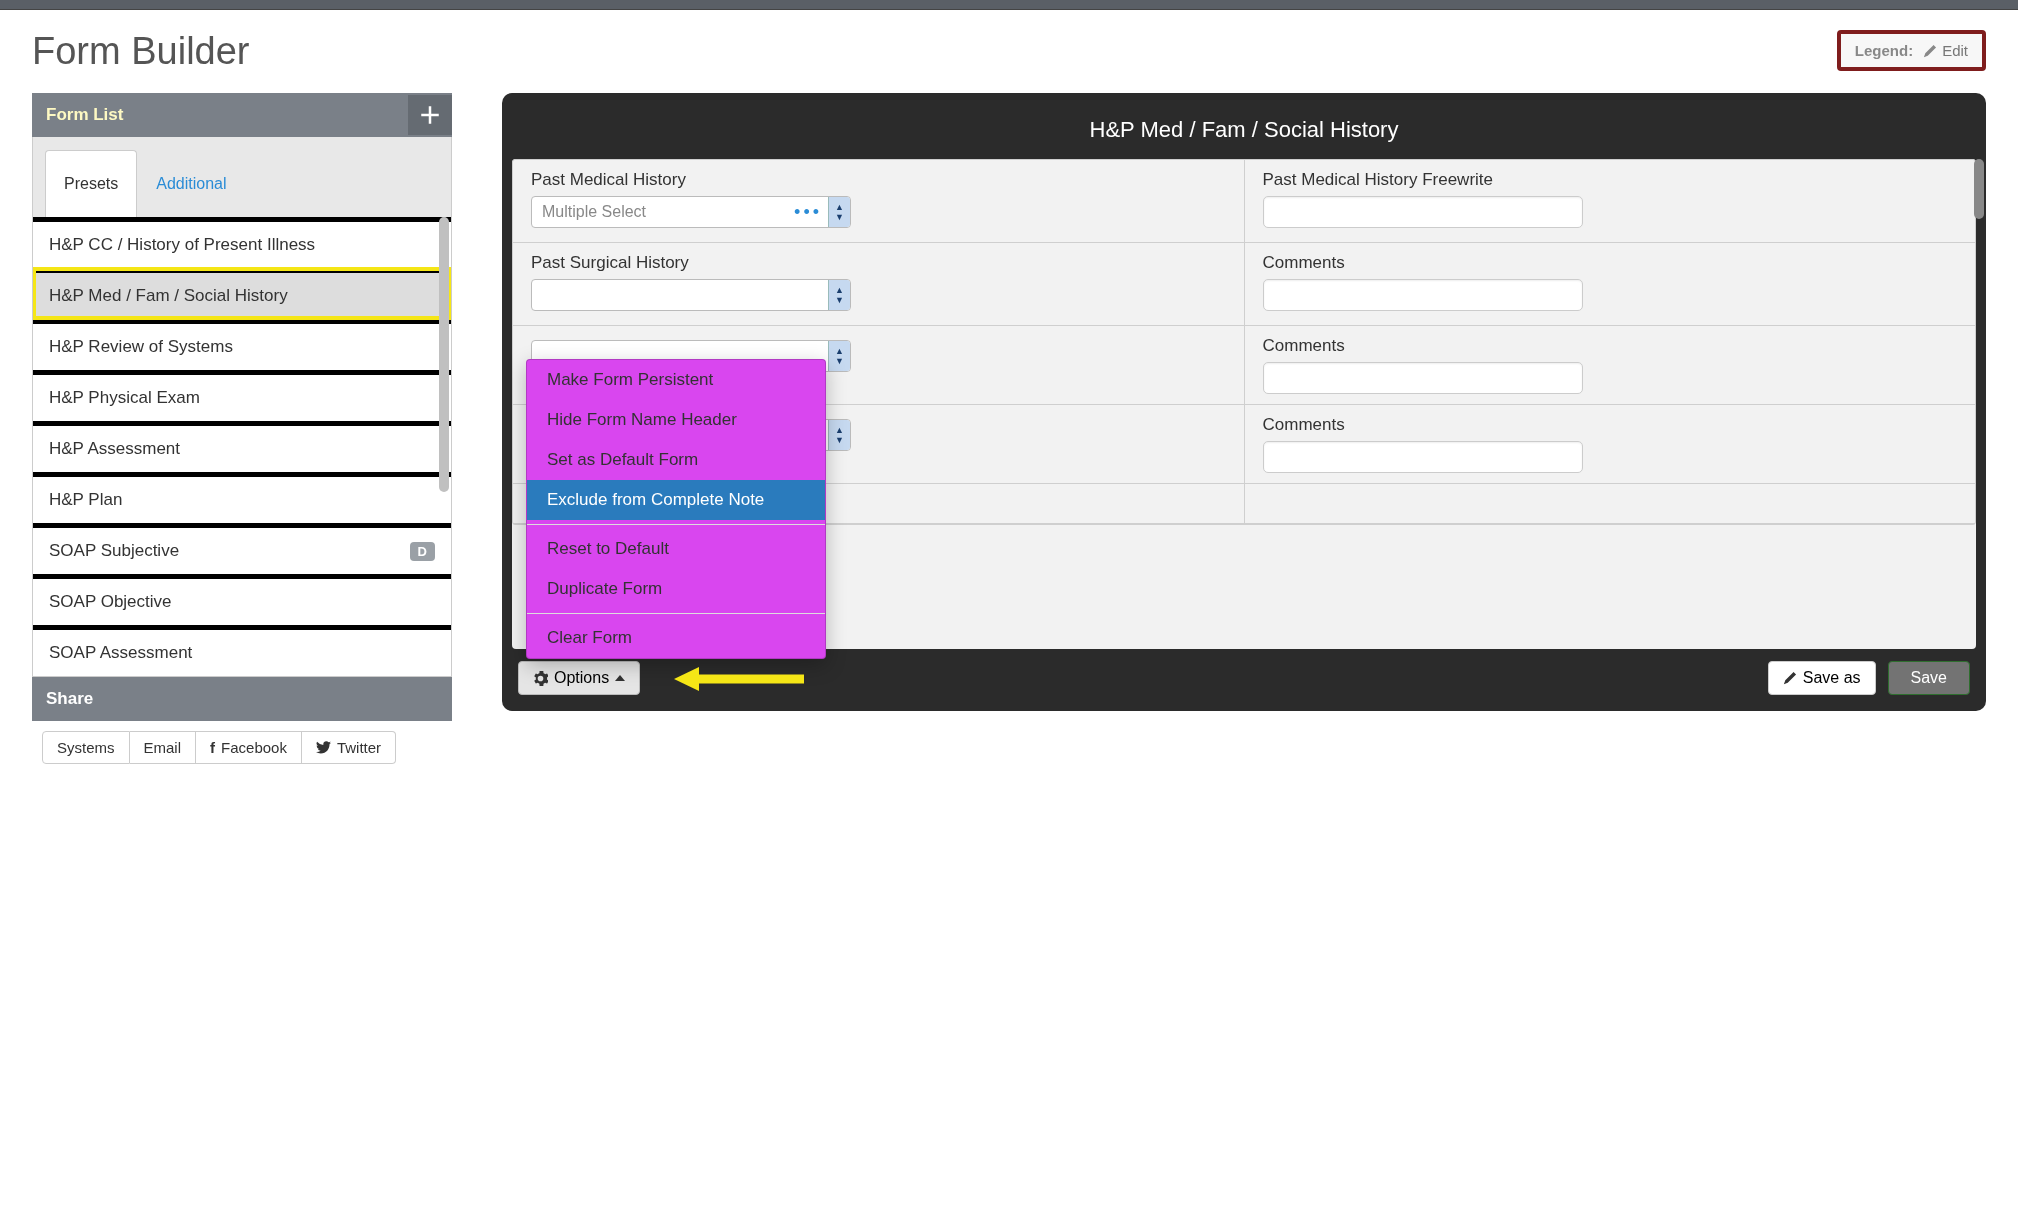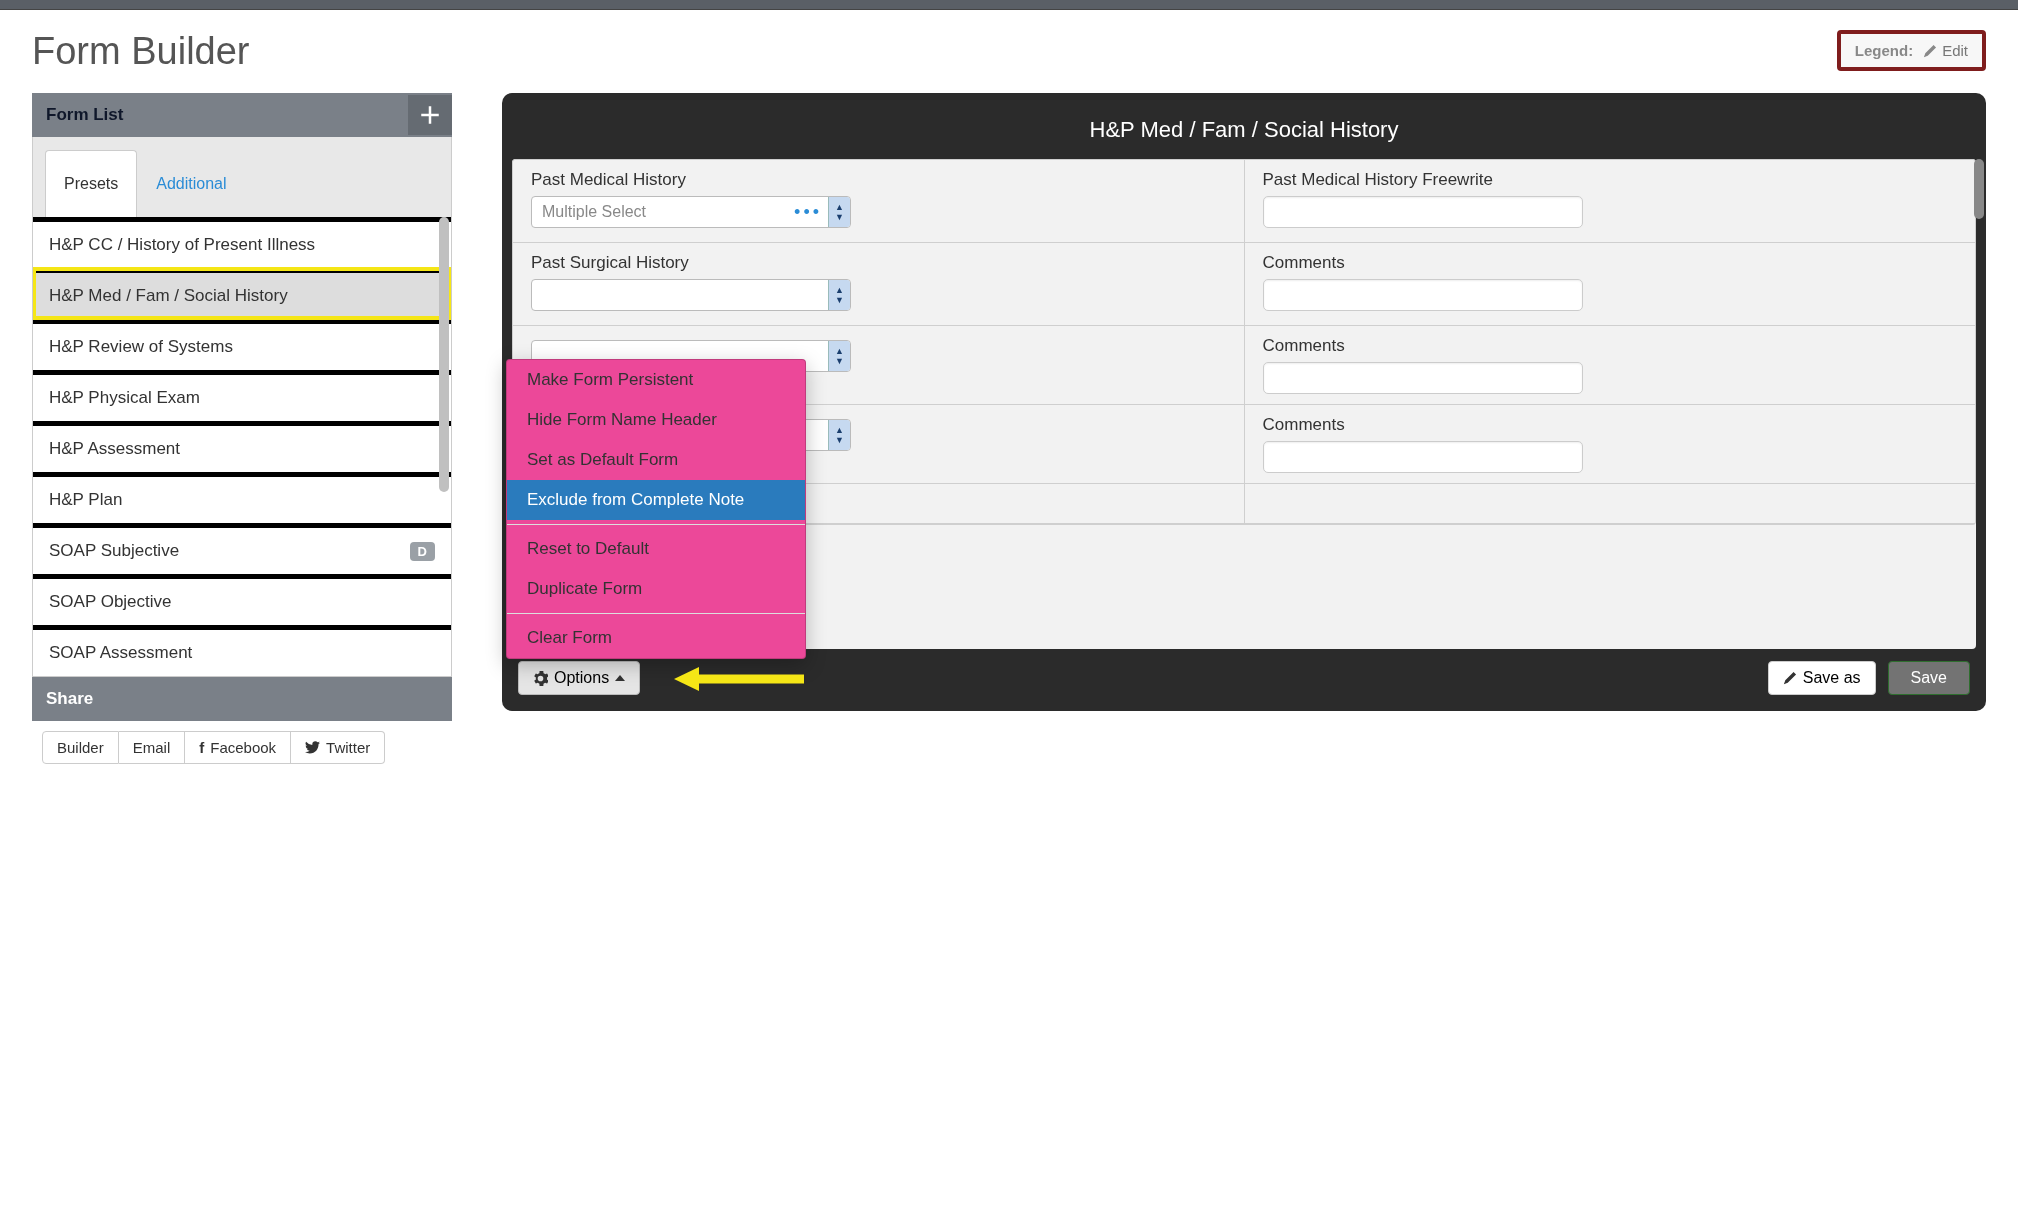--- a/index.html
+++ b/index.html
@@ -8,21 +8,21 @@
 .container { padding: 20px 32px; }
 .header-row { display: flex; justify-content: space-between; align-items: flex-start; margin-bottom: 20px; }
 .page-title { font-size: 38px; font-weight: 200; color: #555; }
 .legend-box { border: 4px solid #7f1d1d; background: #f7f7f7; border-radius: 4px; padding: 8px 14px; font-size: 15px; color: #888; display: flex; align-items: center; gap: 10px; font-weight: 600; }
 .legend-box svg { width: 14px; height: 14px; fill: #888; }
 .legend-edit { font-weight: 400; color: #777; }
 .cols { display: flex; gap: 50px; align-items: flex-start; }
 
 
 .left { width: 420px; }
-.panel-hdr { background: #7a8088; color: #0f172a; padding: 12px 14px; font-size: 17px; font-weight: 600; display: flex; justify-content: space-between; align-items: center; }
+.panel-hdr { background: #7a8088; color: #fef9c3; padding: 12px 14px; font-size: 17px; font-weight: 600; display: flex; justify-content: space-between; align-items: center; }
 .panel-hdr svg { width: 20px; height: 20px; fill: #fff; cursor: pointer; }
 .add-box { background: #656b72; padding: 10px 12px; display: flex; align-items: center; justify-content: center; margin: -12px -14px -12px 0; }
 .tabs-outer { background: #e8e8e8; border: 1px solid #ccc; border-top: none; position: relative; }
 .tabs { display: flex; padding: 13px 0 0 12px; }
 .tab { padding: 24px 18px; font-size: 16px; border: 1px solid transparent; border-bottom: none; cursor: pointer; }
 .tab.active { background: #fff; border-color: #ccc; border-radius: 4px 4px 0 0; color: #333; }
 .tab.inactive { color: #2a8cd6; }
 .list { background: #fff; margin: 0; }
 .list-item { padding: 13px 16px; border-top: 5px solid #000000; font-size: 17px; color: #333; cursor: pointer; display: flex; justify-content: space-between; align-items: flex-end; }
 .list-item.sel { background: #ddd; outline: 4px solid #f5e616; outline-offset: -3px; }
@@ -49,21 +49,21 @@
 .toggle .knob { position: absolute; right: 3px; width: 24px; height: 24px; background: #fff; border-radius: 50%; }
 .select-box { display: flex; align-items: center; border: 1px solid #bbb; background: #fff; border-radius: 4px; width: 320px; height: 32px; overflow: hidden; }
 .select-text { flex: 1; padding: 0 10px; color: #888; font-size: 16px; }
 .select-dots { color: #2a8cd6; letter-spacing: 3px; padding-right: 6px; font-size: 18px; }
 .select-arrows { background: #c6d9f0; width: 22px; height: 100%; display: flex; flex-direction: column; align-items: center; justify-content: center; font-size: 9px; color: #1a3e6e; border-left: 1px solid #9bb; }
 .text-input { border: 1px solid #ccc; border-radius: 5px; width: 320px; height: 32px; background: #fff; box-shadow: inset 0 1px 2px rgba(0,0,0,0.07); }
 .form-row.short .cell { padding-bottom: 10px; }
 .scroll-track-r { position: absolute; right: -8px; top: 0; width: 10px; height: 60px; background: #888; border-radius: 5px; }
 
 
-.popup { position: absolute; left: 4px; bottom: 52px; width: 300px; background: #ec4899; border: 1px solid rgba(0,0,0,0.18); box-shadow: 0 6px 20px rgba(0,0,0,0.25); border-radius: 4px; z-index: 20; }
+.popup { position: absolute; left: 24px; bottom: 52px; width: 300px; background: #d946ef; border: 1px solid rgba(0,0,0,0.18); box-shadow: 0 6px 20px rgba(0,0,0,0.25); border-radius: 4px; z-index: 20; }
 .popup-item { padding: 10px 20px; font-size: 17px; color: #333; cursor: pointer; }
 .popup-item.hl { background: #2a7bbd; color: #fff; }
 .popup-sep { border-top: 1px solid #ddd; margin: 4px 0; }
 
 
 .footer { display: flex; justify-content: space-between; align-items: center; padding: 12px 6px 2px 6px; }
 .btn { border: 1px solid #ccc; background: #f7f7f7; padding: 7px 14px; border-radius: 4px; font-size: 16px; cursor: pointer; display: flex; align-items: center; gap: 6px; }
 .btn.options { background: #e5e5e5; border-color: #bbb; }
 .btn.save { background: #737373; color: #fff; border-color: #2e6e2e; padding: 7px 22px; }
 .btn.saveas { background: #fff; }
@@ -141,21 +141,21 @@
               </div>
             <div class="list-item">
                 <span>SOAP Assessment</span>
               </div>
           </div>
         </div>
       </div>
       <div class="share-hdr">Share</div>
       <div class="share-btns">
         <button class="sbtn">
-            <span>Builder</span>
+            <span>Systems</span>
           </button>
         <button class="sbtn">
             <span>Email</span>
           </button>
         <button class="sbtn">
             <b>f</b>
             <span>Facebook</span>
           </button>
         <button class="sbtn">
           <svg width="15" height="13" viewBox="0 0 24 20" fill="#333">

